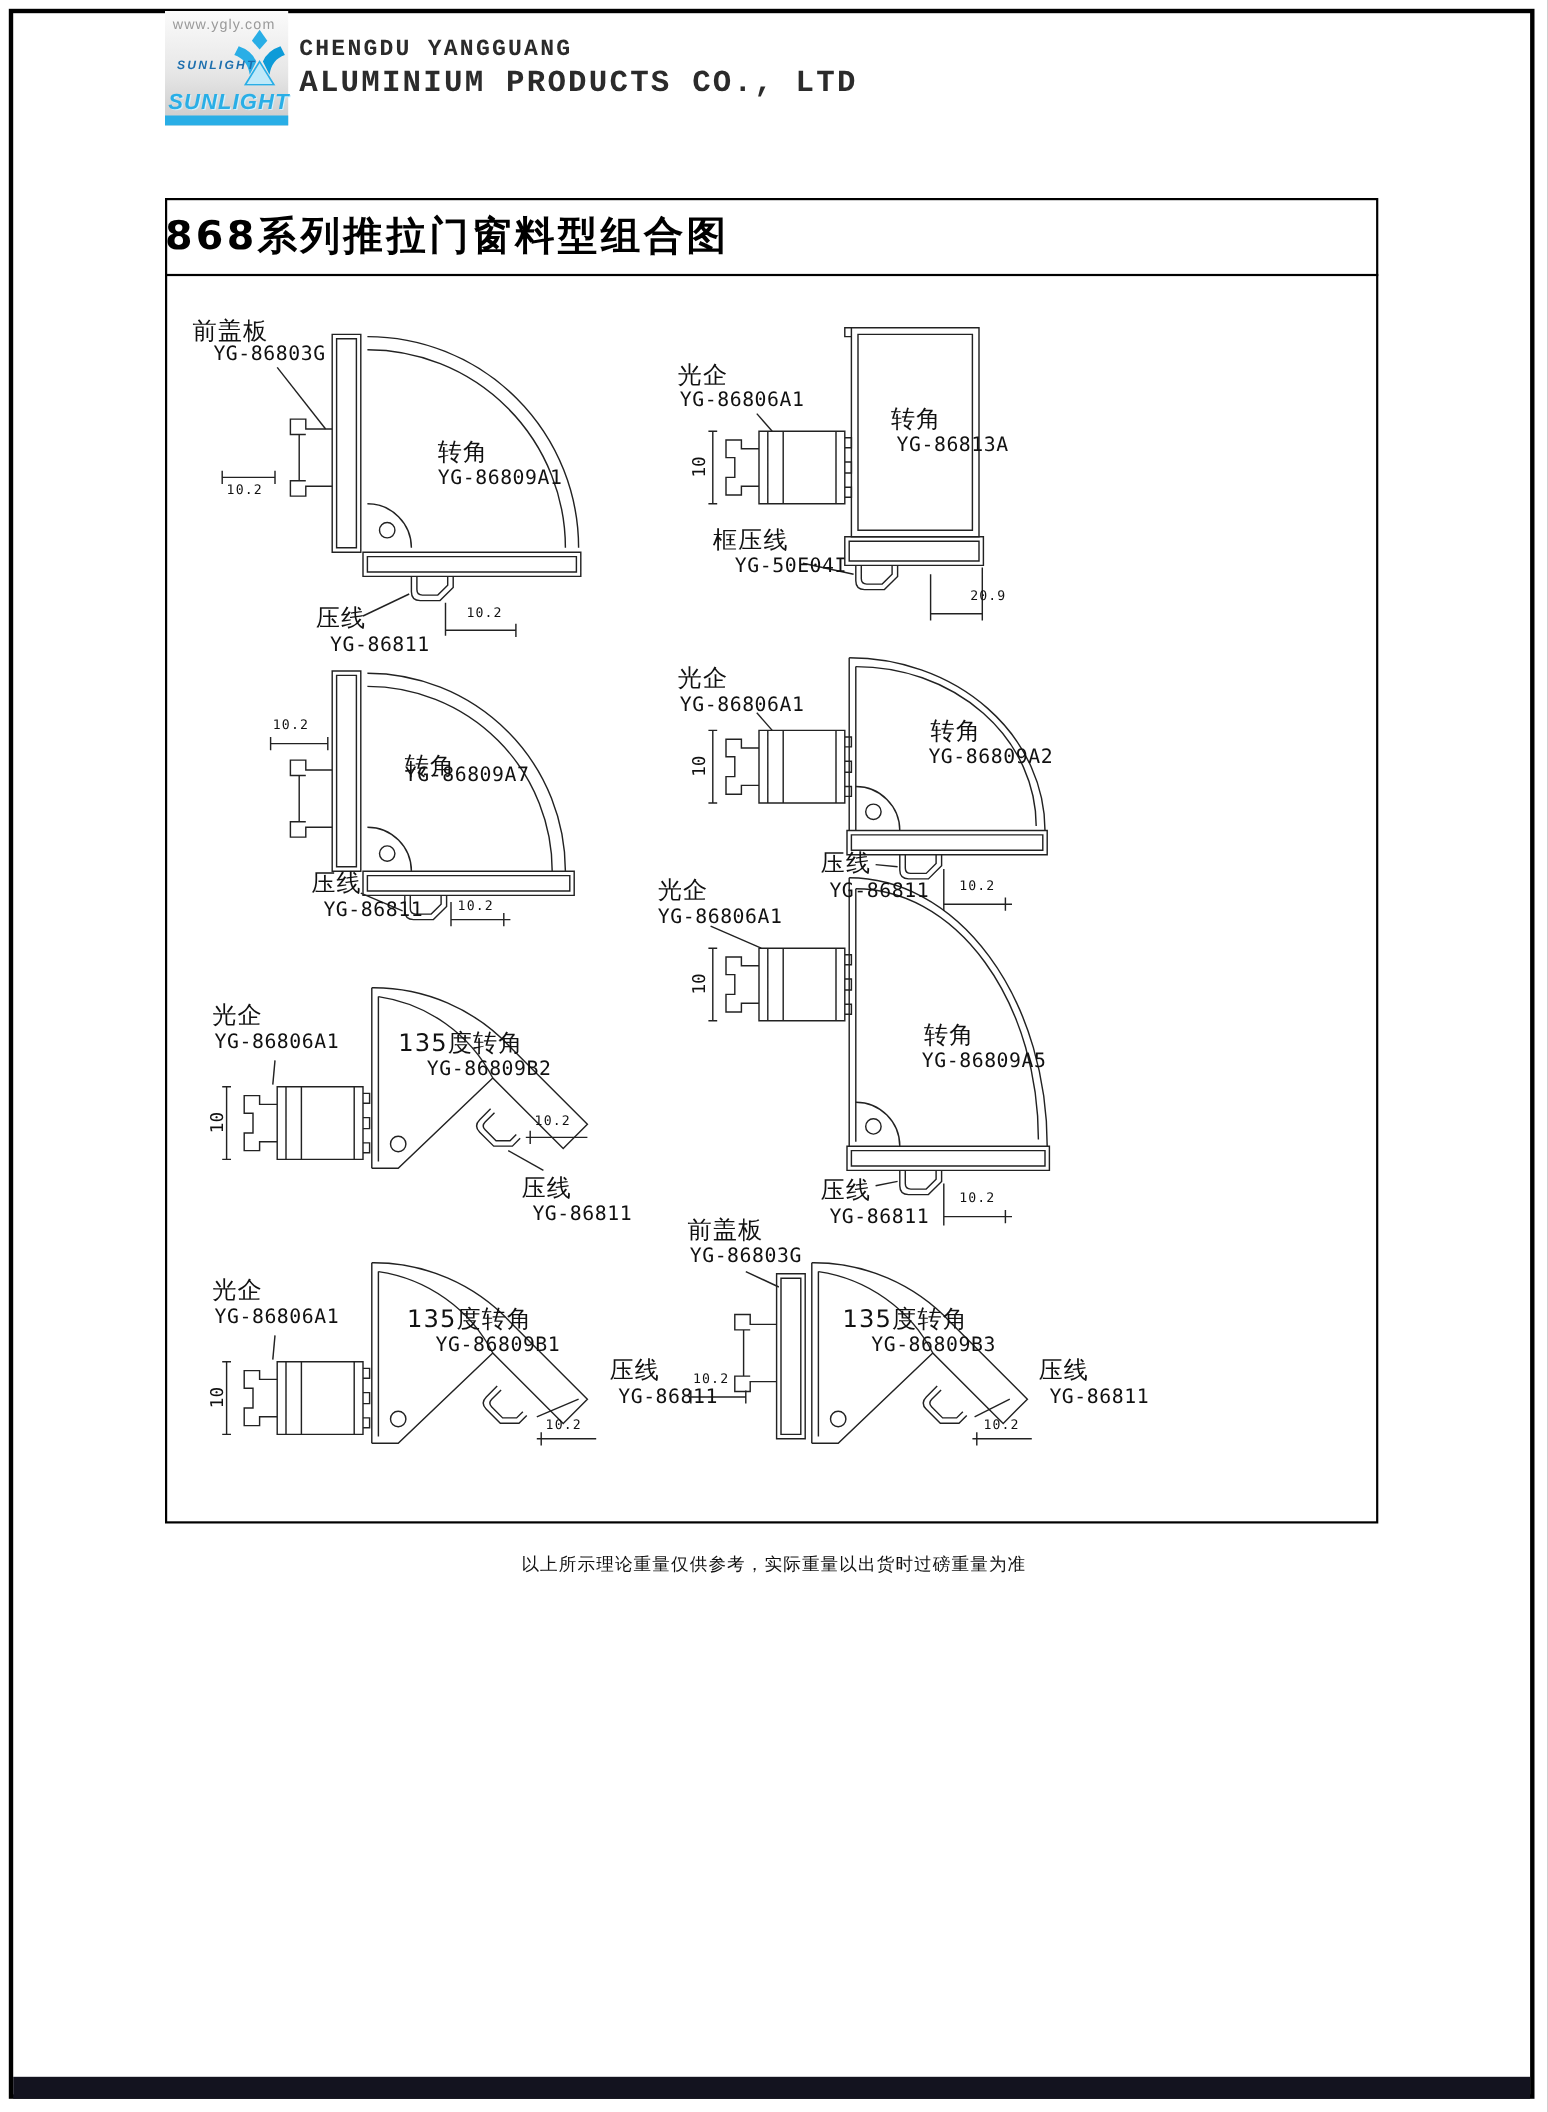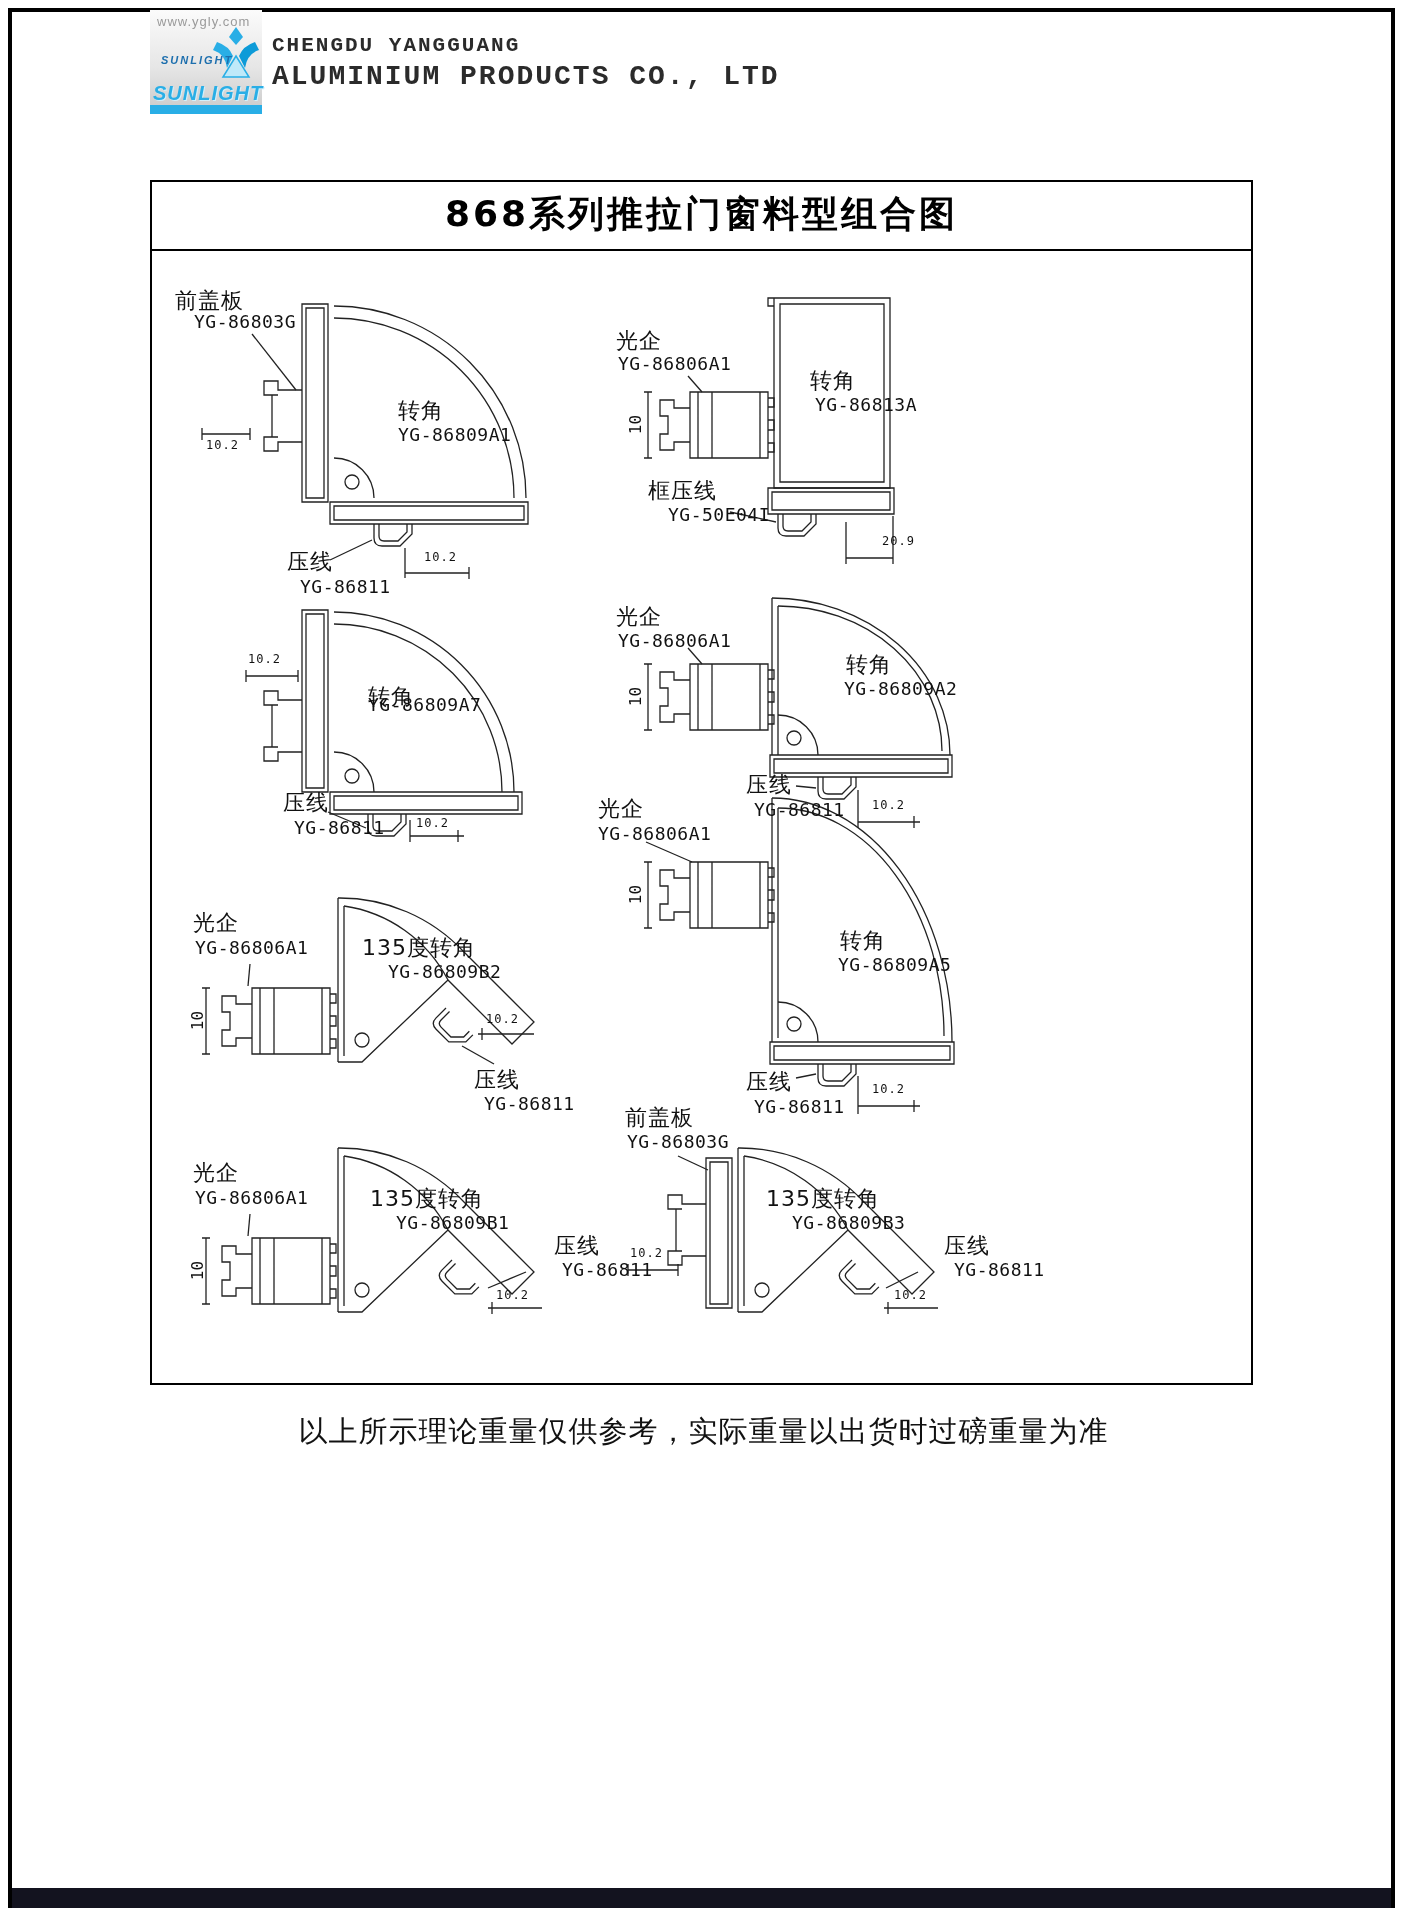--- a/index.html
+++ b/index.html
@@ -14,23 +14,23 @@
   .logo-sunlight{position:absolute;left:11px;top:44px;font-family:"Liberation Sans",sans-serif;font-style:italic;font-weight:700;font-size:11px;color:#1d6fae;letter-spacing:2px;}
   .logo-aluminium{position:absolute;left:3px;top:72px;font-family:"Liberation Sans",sans-serif;font-style:italic;font-weight:700;font-size:20px;color:#29aee6;letter-spacing:1px;text-shadow:1px 1px 0 #d2f0fb;}
   .logo-strip{position:absolute;left:0;bottom:0;width:100%;height:9px;background:#29aee6;}
   .co-line{position:absolute;font-family:"Liberation Mono",monospace;font-weight:700;color:#2b2b2b;letter-spacing:2px;white-space:nowrap;}
   .co-en1{left:272px;top:34px;font-size:21px;}
   .co-en2{left:272px;top:61px;font-size:28px;}
   .co-cn{position:absolute;left:271px;top:86px;font-size:26px;font-weight:600;letter-spacing:3px;color:#1c1c1c;white-space:nowrap;}
 
   
   .sheet-frame{position:absolute;left:150px;top:180px;width:1103px;height:1205px;border:2px solid #000;box-sizing:border-box;}
-  .sheet-title-bar{position:absolute;left:150px;top:180px;width:1103px;height:71px;border-bottom:2px solid #000;box-sizing:border-box;display:flex;align-items:center;justify-content:center;}
+  .sheet-title-bar{position:absolute;left:150px;top:180px;width:1103px;height:71px;border-bottom:2px solid #000;box-sizing:border-box;display:flex;align-items:center;justify-content:flex-start;}
   .sheet-title{font-size:36px;font-weight:700;letter-spacing:3px;color:#000;}
-  .footer-note{position:absolute;left:0;top:1412px;width:1407px;text-align:center;font-size:29px;color:#111;letter-spacing:1px;}
+  .footer-note{position:absolute;left:0;top:1412px;width:1407px;text-align:center;font-size:16px;color:#111;letter-spacing:1px;}
 
   
   .lbl{position:absolute;font-size:22px;color:#111;white-space:nowrap;letter-spacing:1px;}
   .part{position:absolute;font-family:"DejaVu Sans Mono",monospace;font-size:18px;color:#111;white-space:nowrap;letter-spacing:.5px;margin-left:32px;}
   .dim{position:absolute;font-family:"DejaVu Sans Mono",monospace;font-size:12px;color:#111;white-space:nowrap;letter-spacing:1px;}
   .dimv{position:absolute;width:34px;text-align:center;font-family:"DejaVu Sans Mono",monospace;font-size:16px;color:#111;transform:rotate(-90deg);}
   .linework{position:absolute;left:0;top:0;}
 </style>
 </head>
 <body>

